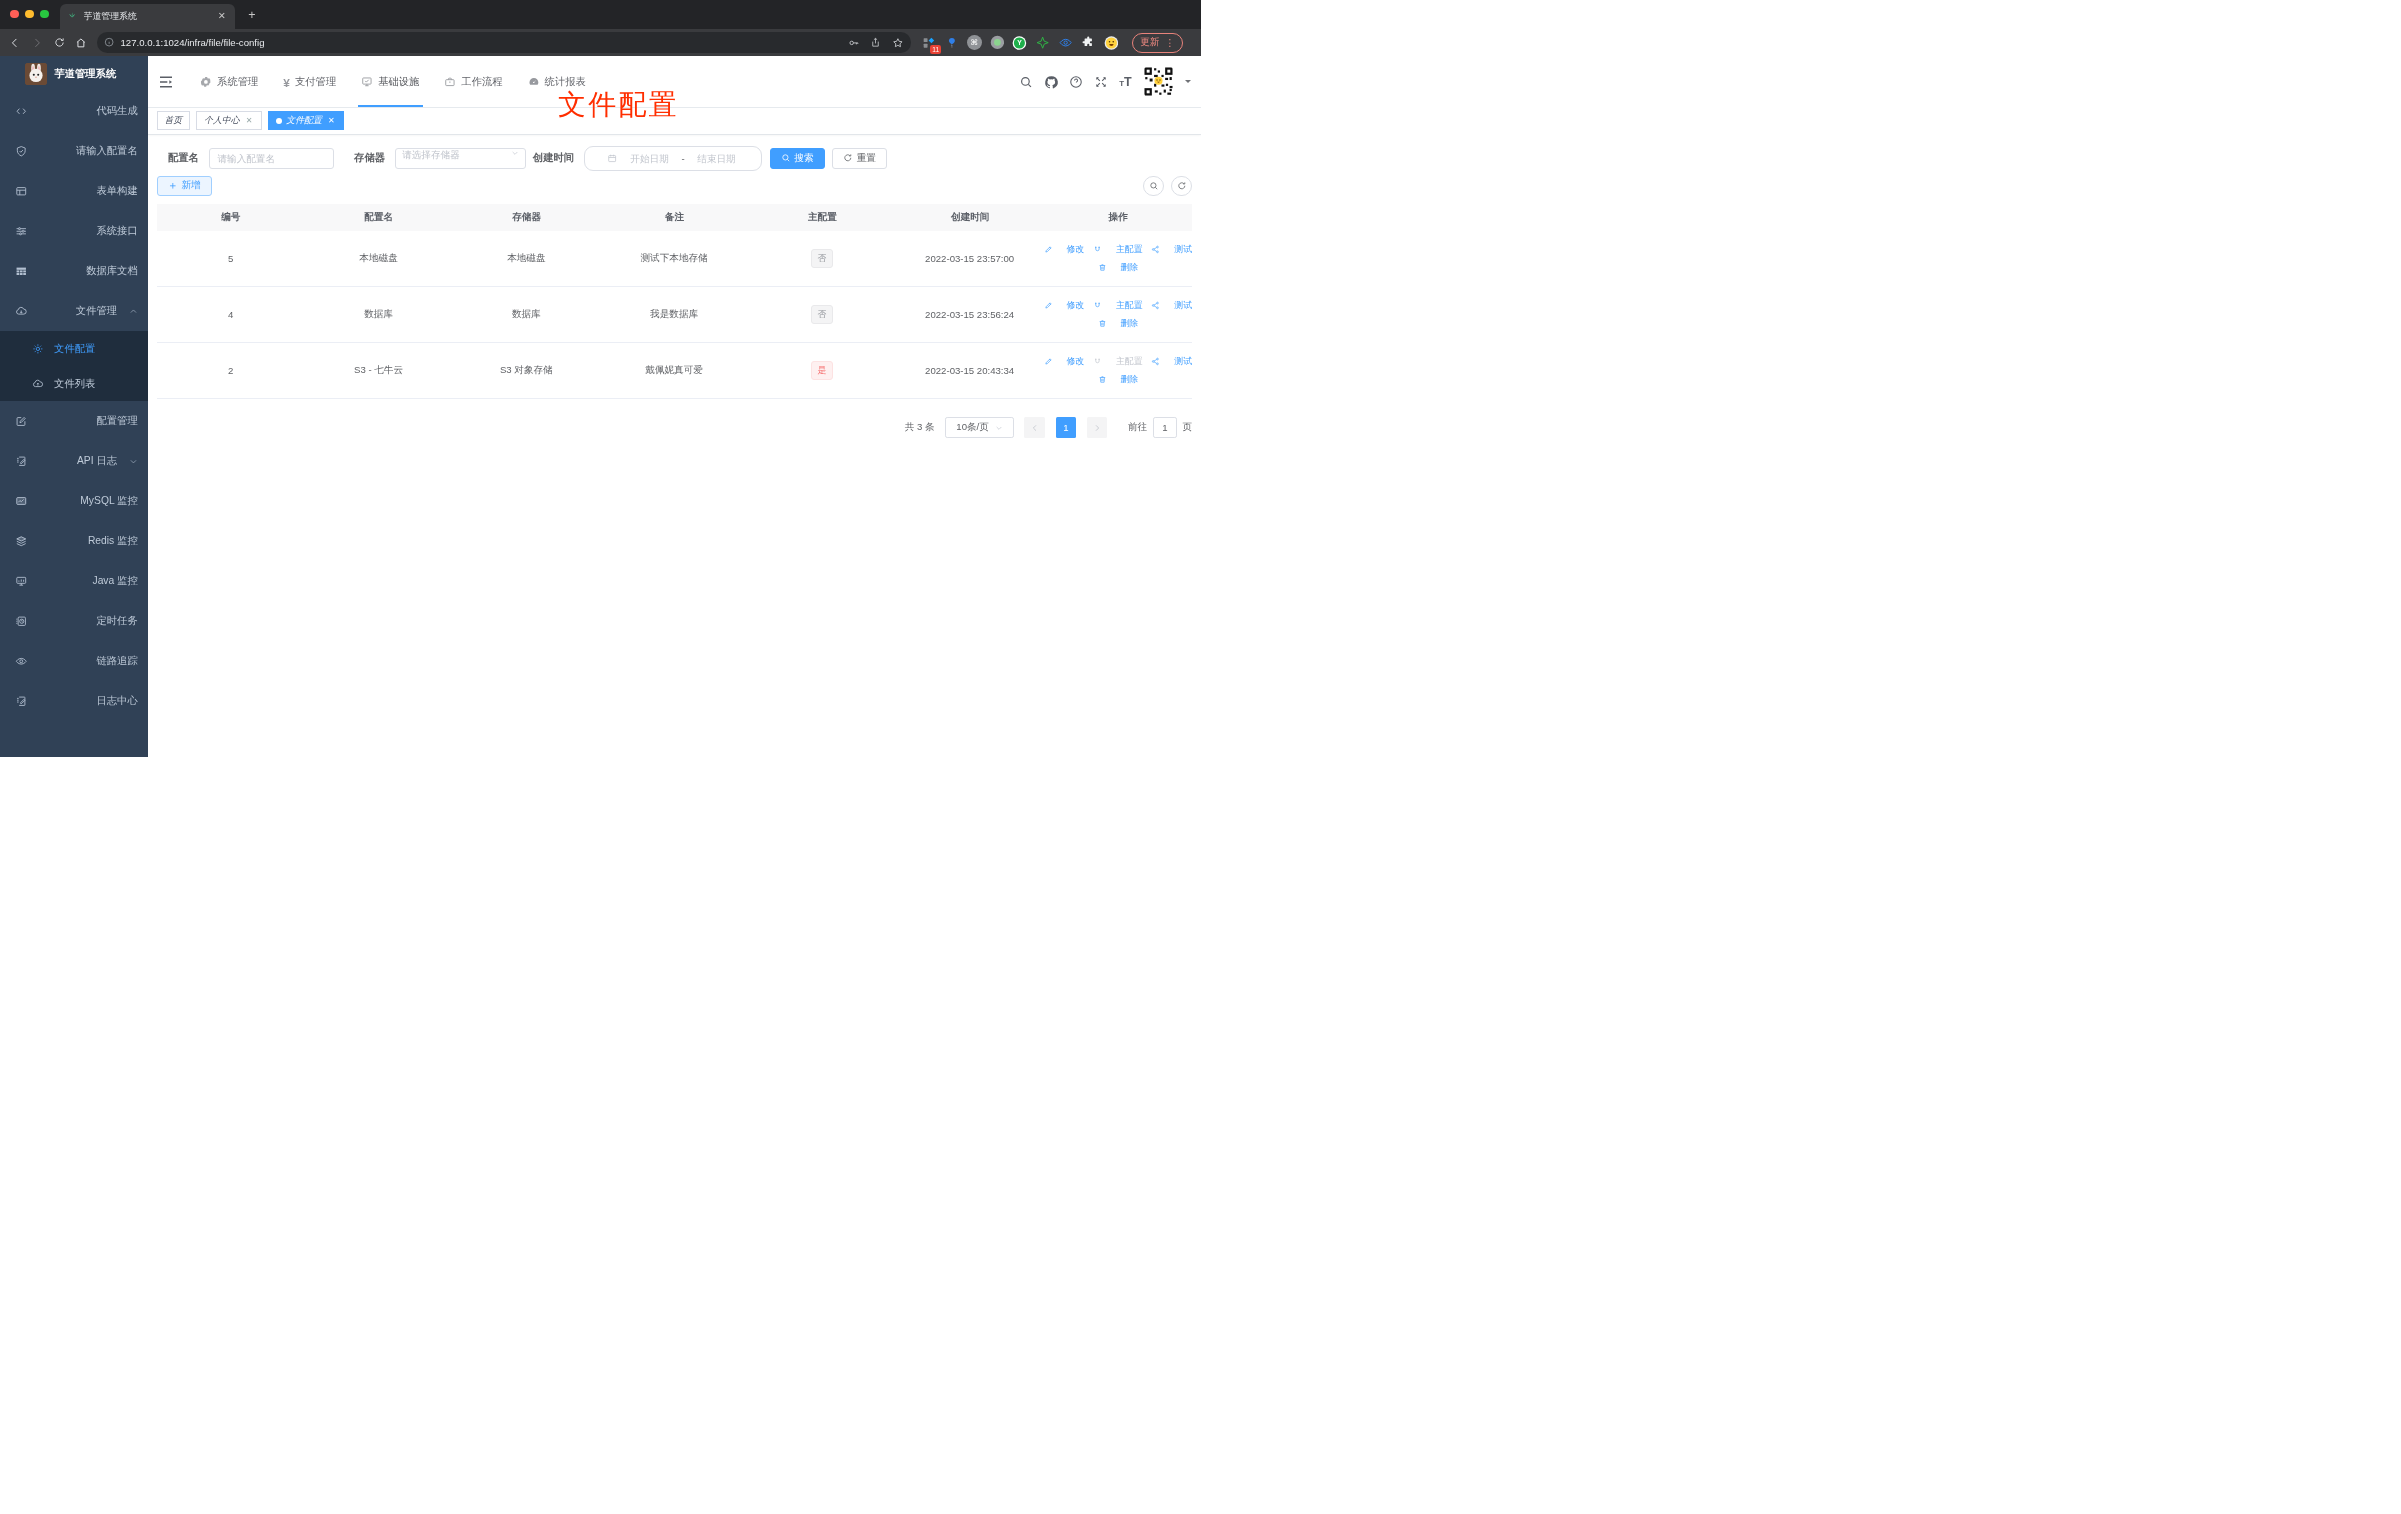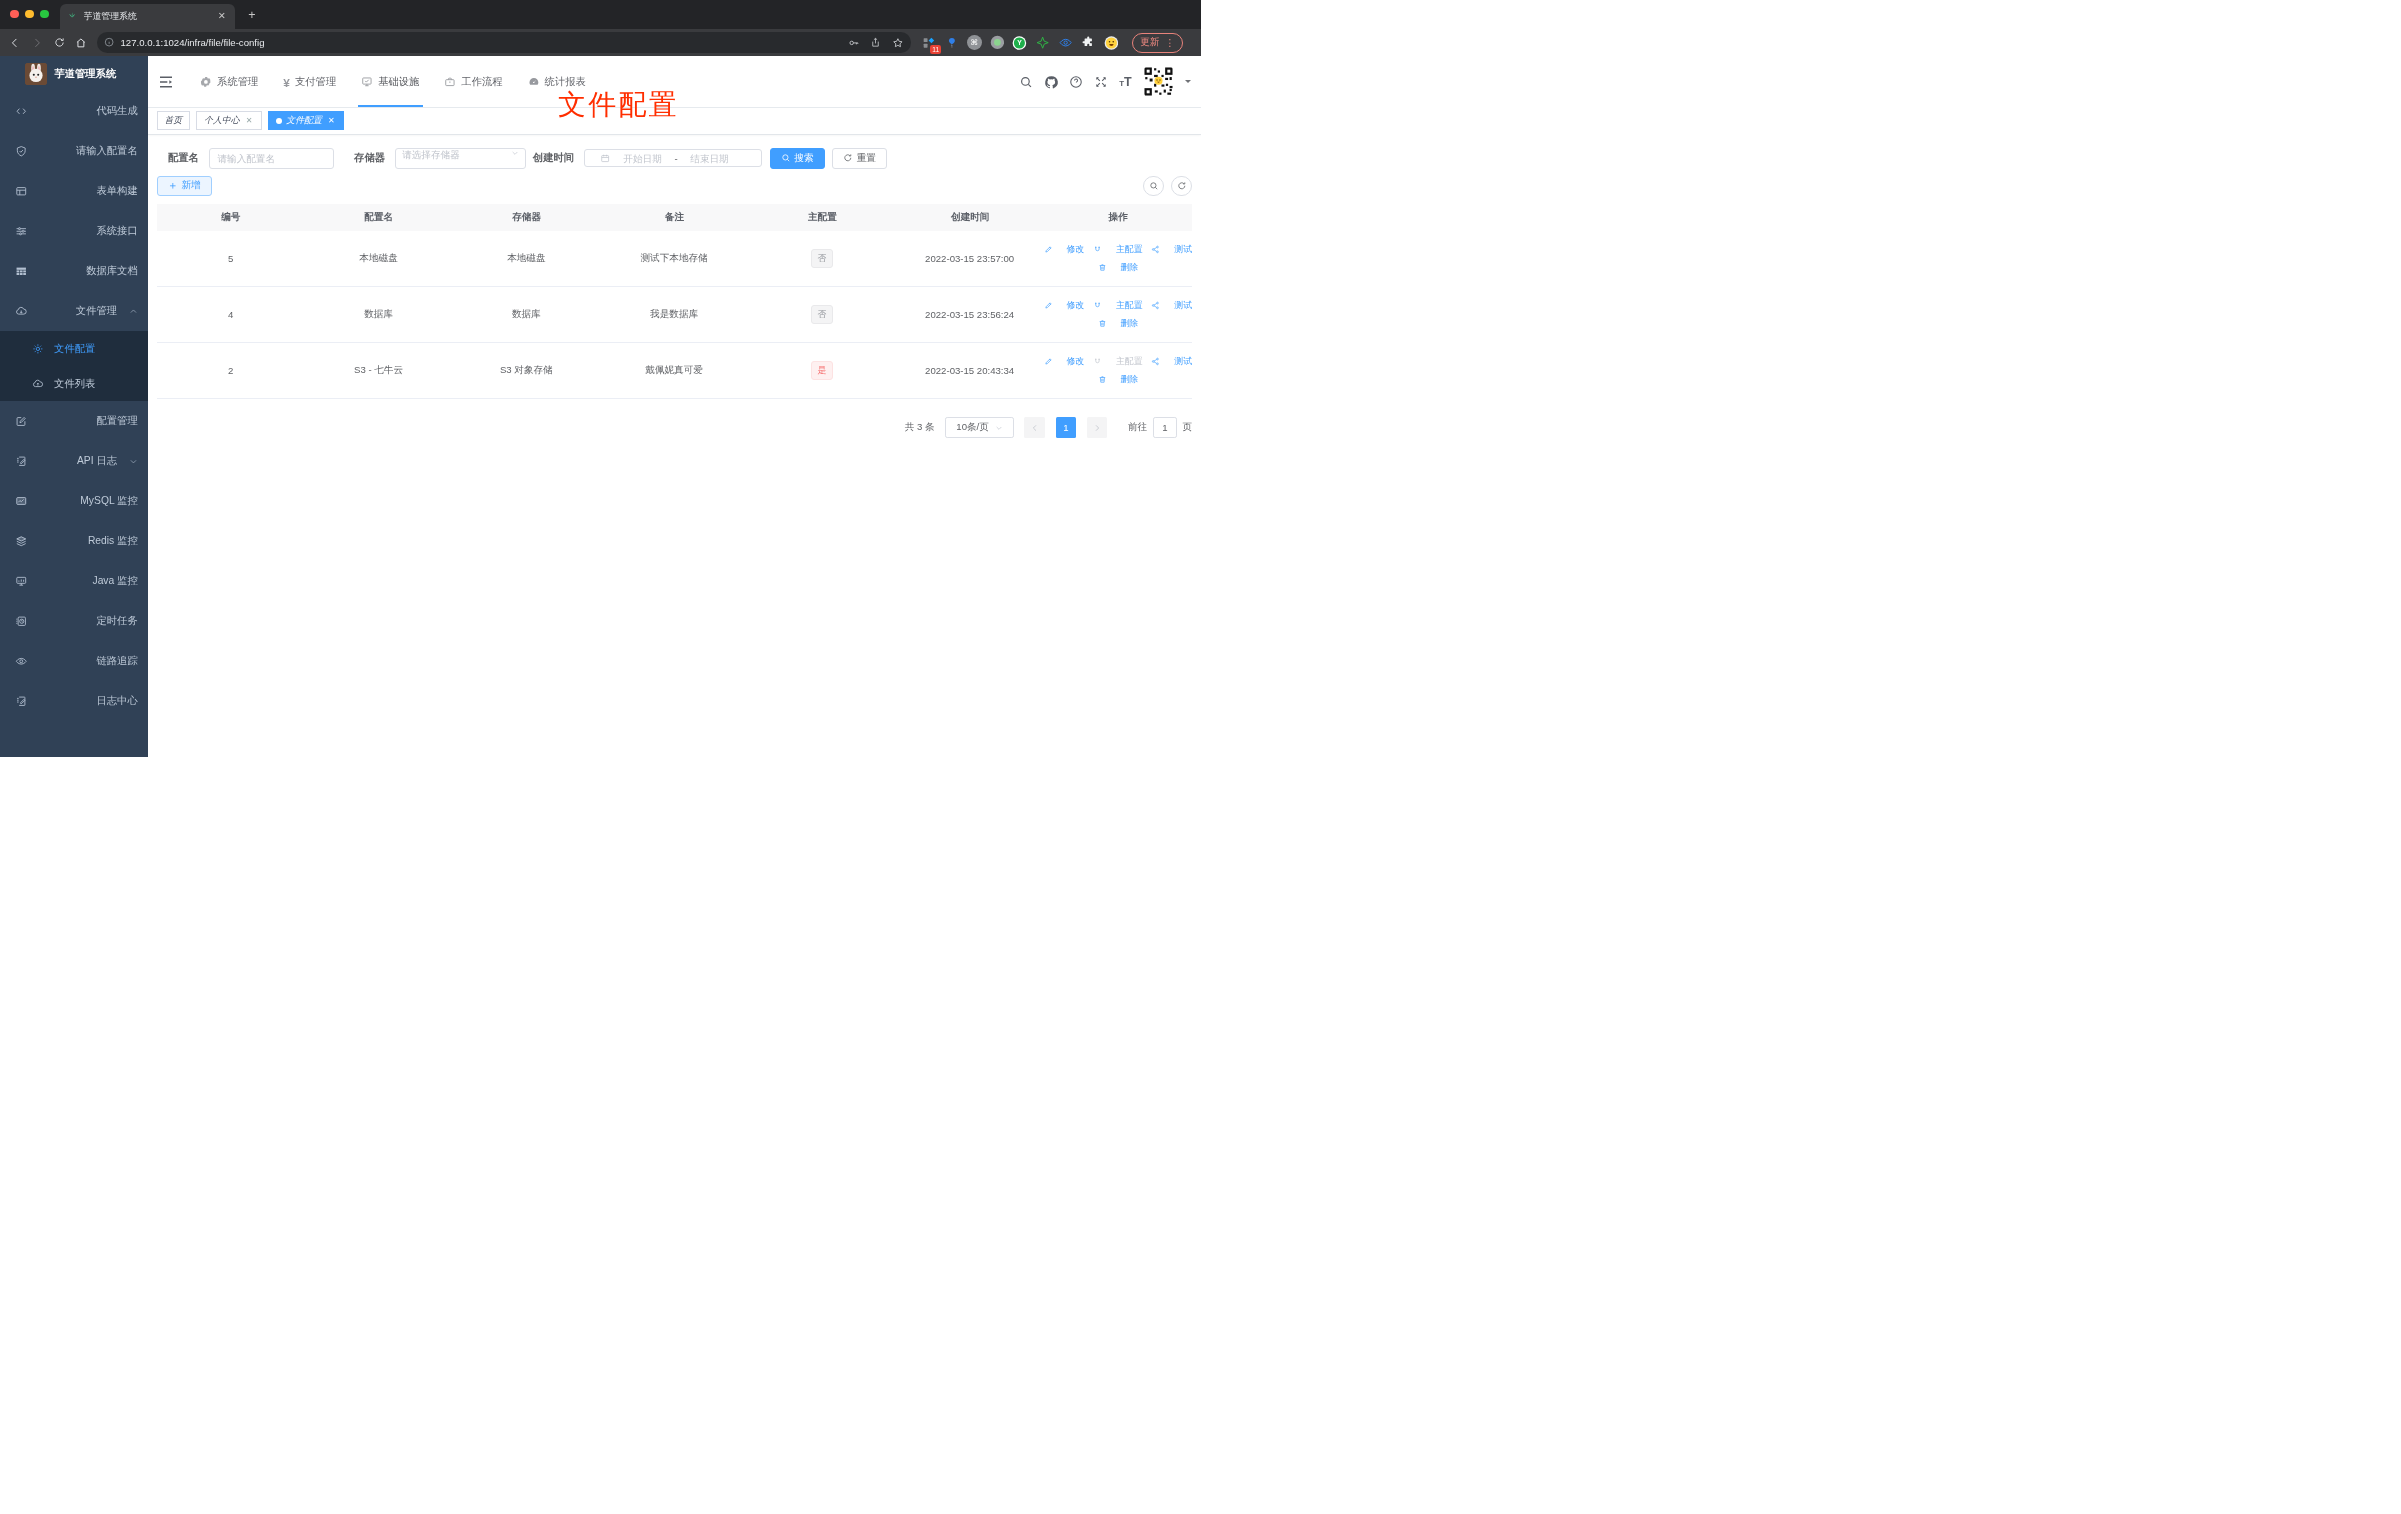--- a/index.html
+++ b/index.html
@@ -70,21 +70,21 @@
 
   .content { padding:13.3px 8.9px 0 8.9px; }
   .filter-row { display:flex; align-items:center; margin-left:11px; height:20.7px; }
   .f-label { font-size:10.3px; font-weight:bold; color:#606266; margin-right:10.3px; white-space:nowrap; }
   .f-input { height:20.7px; border:0.7px solid #dcdfe6; border-radius:3px; font-size:9.6px; padding:0 7.4px; color:#606266; width:125px; font-family:inherit; }
   .f-input::placeholder { color:#c0c4cc; }
   .f-select { width:131px; height:20.7px; border:0.7px solid #dcdfe6; border-radius:3px; display:flex; align-items:flex-start; padding:0 5.9px; margin-right:0; }
   .f-select input { border:none; outline:none; flex:1; font-size:9.6px; font-family:inherit; width:74px; }
   .f-select input::placeholder, .f-date input::placeholder { color:#c0c4cc; }
   .sel-caret { width:8px; height:8px; color:#c0c4cc; }
-  .f-date { width:178px; height:18px; border:0.7px solid #dcdfe6; border-radius:3px; display:flex; align-items:center; padding:0 15px; gap:4.4px; }
+  .f-date { width:178px; height:25px; border:0.7px solid #dcdfe6; border-radius:9px; display:flex; align-items:center; padding:0 22px; gap:4.4px; }
   .f-date .cal { width:10.3px; height:10.3px; color:#c0c4cc; flex-shrink:0; }
   .f-date input { border:none; outline:none; width:55px; font-size:9.6px; text-align:center; font-family:inherit; }
   .f-date .sep { color:#606266; font-size:9.6px; }
   .btn { height:20.7px; border-radius:3px; display:inline-flex; align-items:center; justify-content:center; gap:3.7px; font-size:9.6px; padding:0 10.3px; cursor:pointer; border:0.7px solid #dcdfe6; background:#fff; color:#606266; }
   .btn .bic { width:9.6px; height:9.6px; }
   .btn-primary { background:#409eff; border-color:#409eff; color:#fff; }
   .btn-plain { background:#ecf5ff; border-color:#a0cfff; color:#409eff; }.gap20{width:14.8px}.gap10{width:7.4px}
 
   .tools-row { display:flex; align-items:center; margin-top:7px; height:20.7px; }
   .round-btns { margin-left:auto; display:flex; gap:7.4px; }

